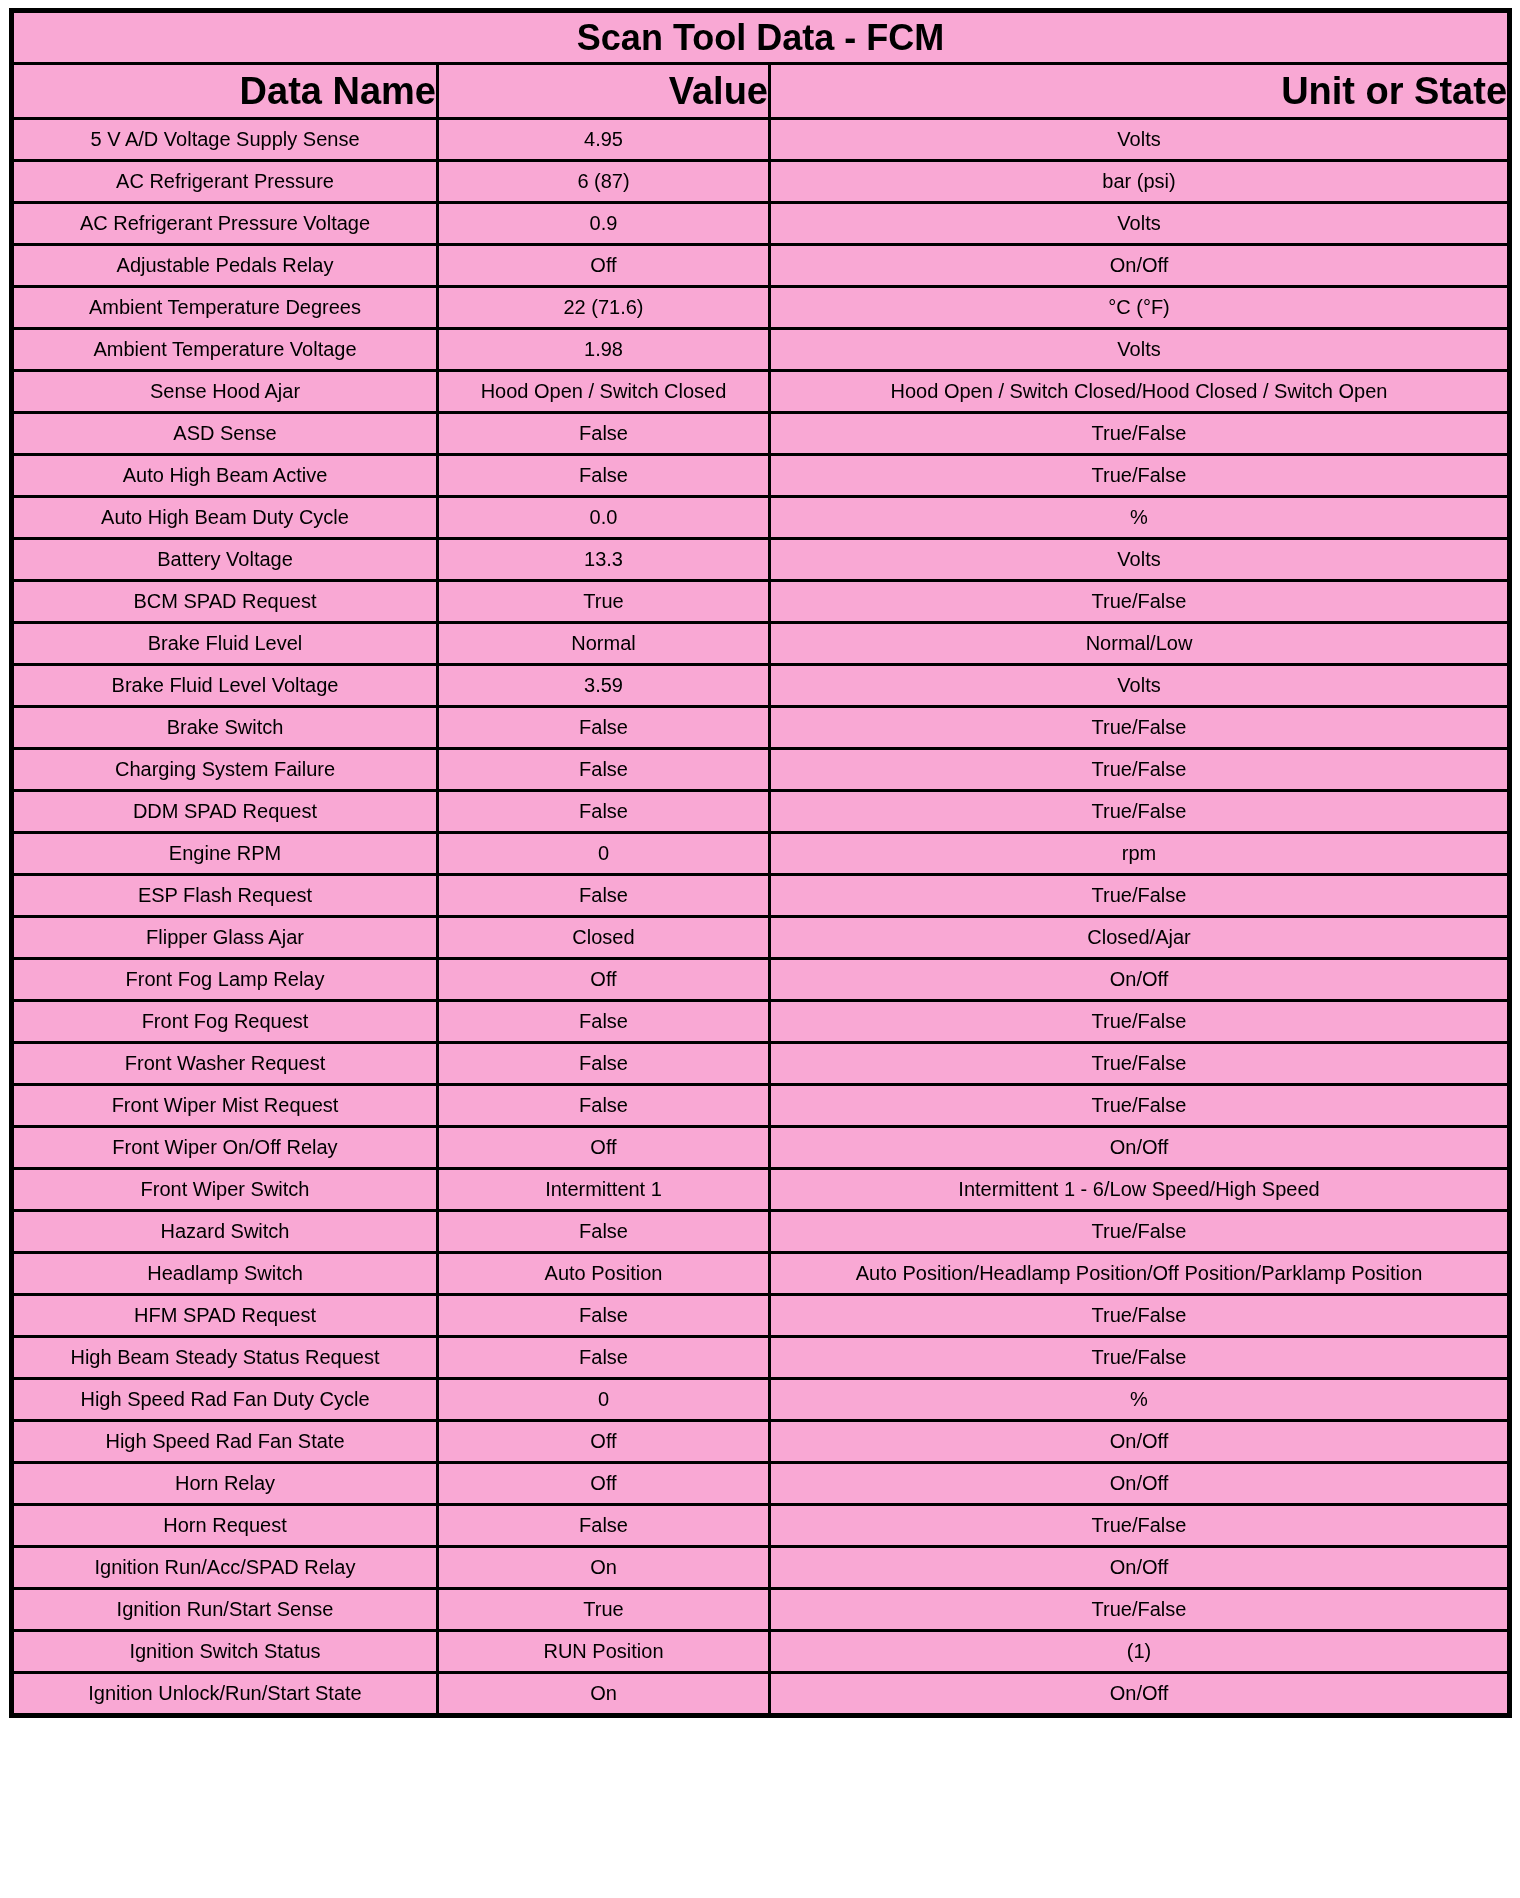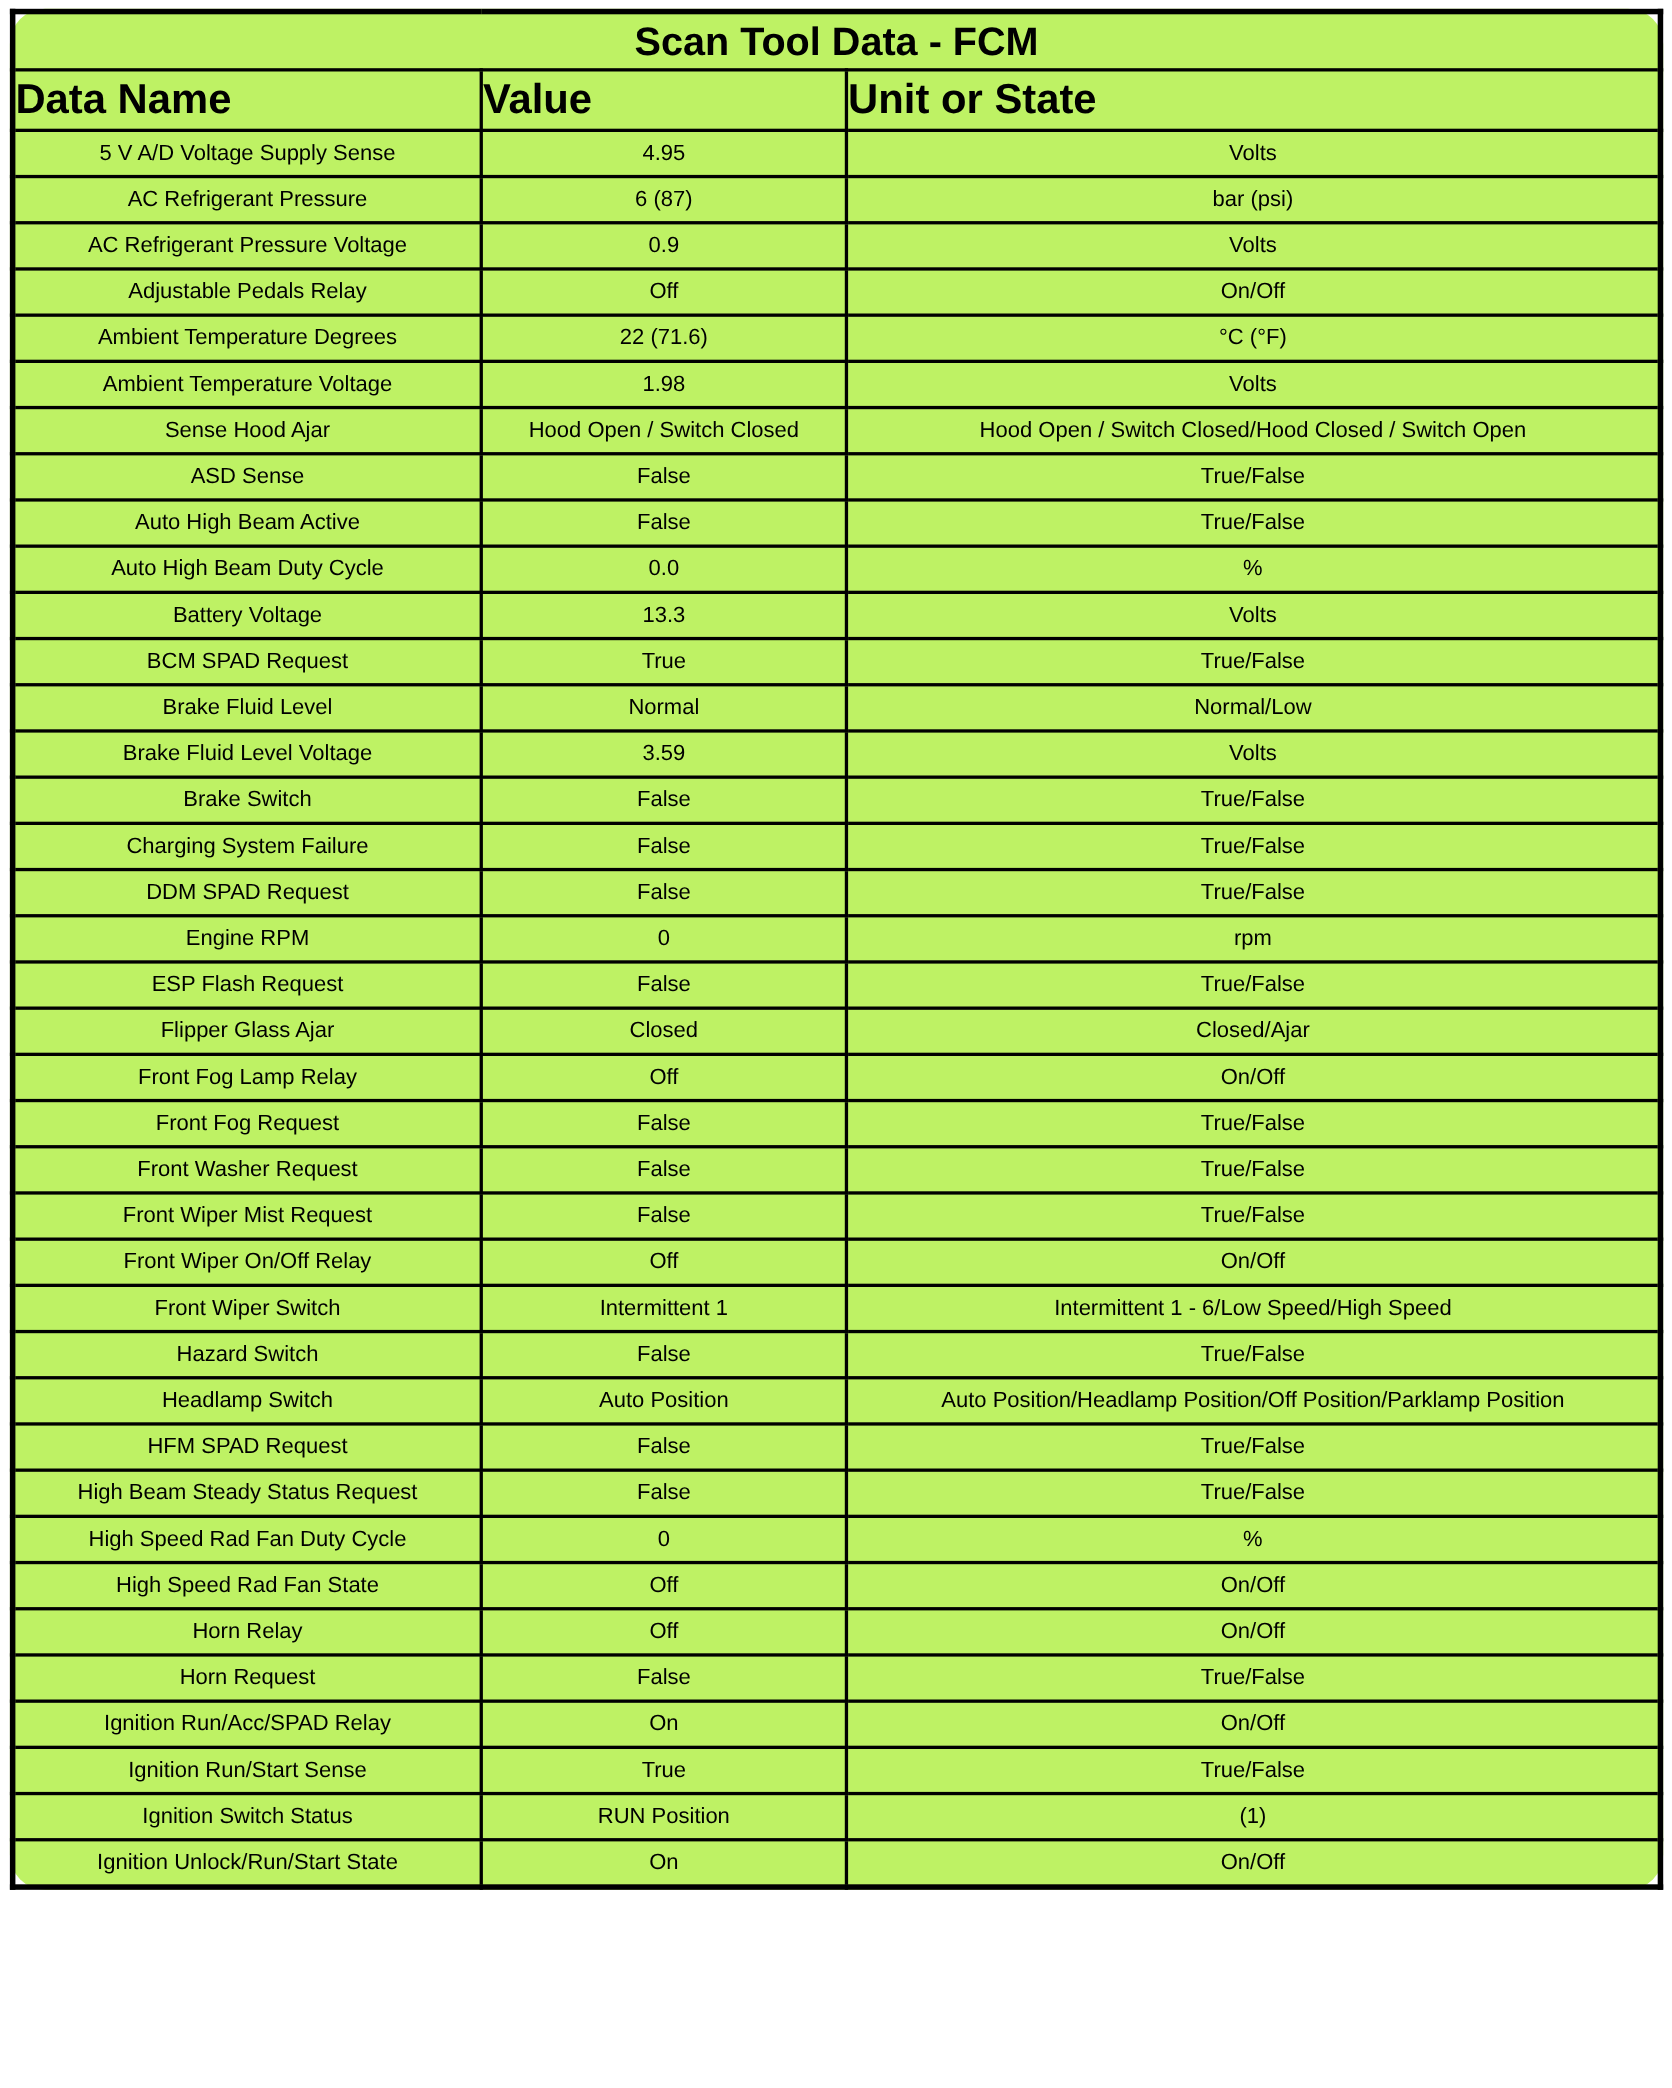--- a/index.html
+++ b/index.html
@@ -13,43 +13,42 @@
     width: 1520px;
     height: 1898px;
     background: #ffffff;
     box-sizing: border-box;
     padding: 8px 9px;
   }
   table.scan-table {
     border-collapse: collapse;
     table-layout: fixed;
     width: 1498px;
-    background: #bef264;
-    border-radius: 32px;
+    background: #f9a8d4;
   }
   table.scan-table, table.scan-table th, table.scan-table td {
     border: 3px solid #000000;
   }
   table.scan-table {
     border-width: 5px;
   }
   th.table-title {
     height: 49px;
     font-size: 36px;
     font-weight: bold;
     text-align: center;
     vertical-align: middle;
     padding: 0;
     letter-spacing: 0px;
   }
   th.col-header {
     height: 52px;
     font-size: 38px;
     font-weight: bold;
-    text-align: left;
+    text-align: right;
     vertical-align: middle;
     padding: 0;
   }
   td.cell {
     height: 39px;
     font-size: 20px;
     font-weight: normal;
     text-align: center;
     vertical-align: middle;
     padding: 0 4px;

